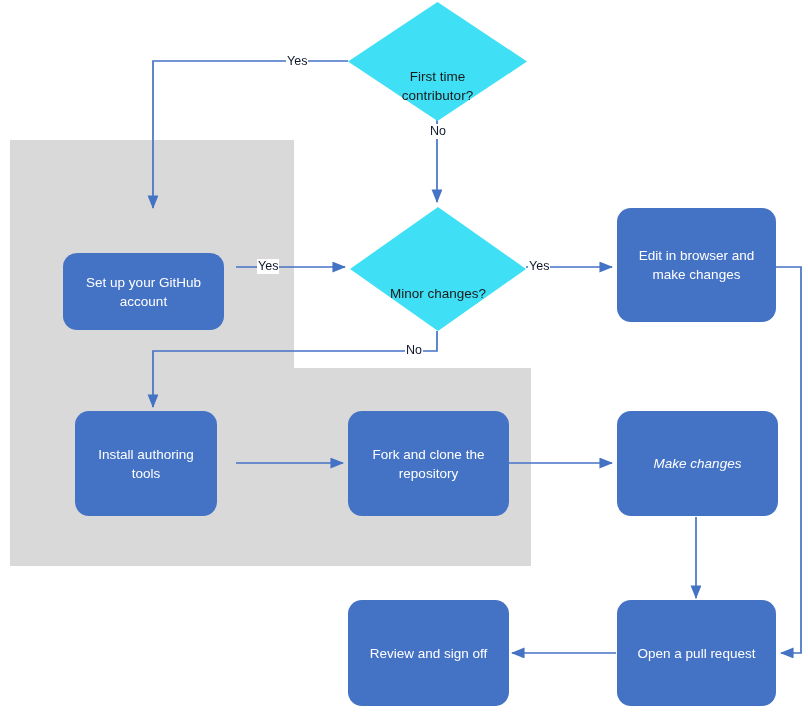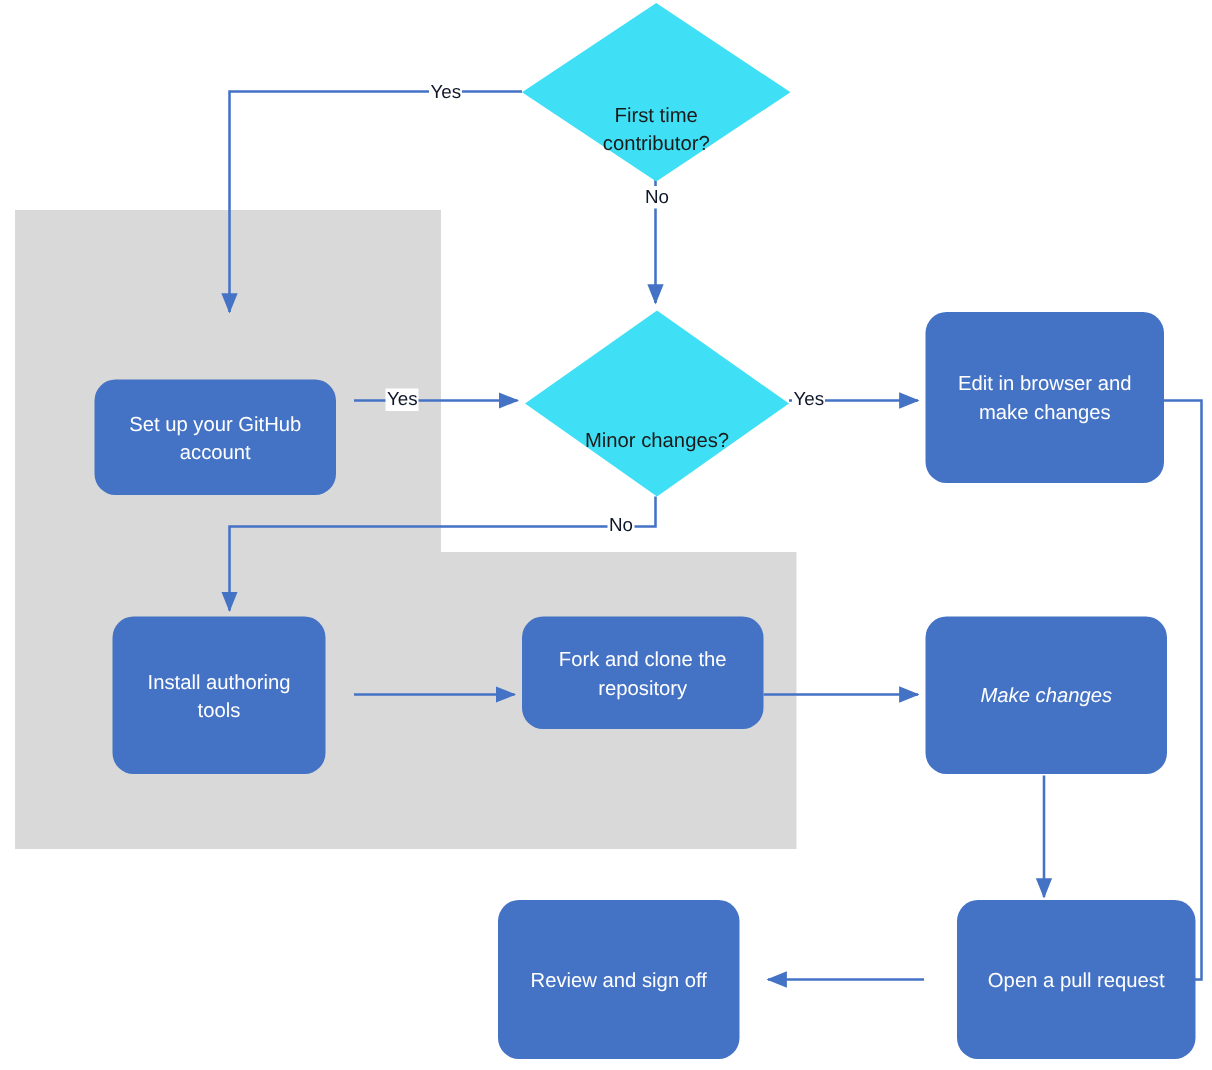--- a/index.html
+++ b/index.html
@@ -140,29 +140,29 @@
     <svg class="diamond-shape" viewBox="0 0 176 124" preserveAspectRatio="none">
       <polygon points="88,0 176,62 88,124 0,62" fill="#3fe0f5"></polygon>
     </svg>
     <span class="label">Minor changes?</span>
   </div>
 
   <div class="node process" style="left:75px; top:411px; width:142px; height:105px;">
     <span>Install authoring tools</span>
   </div>
 
-  <div class="node process" style="left:348px; top:411px; width:161px; height:75px;">
+  <div class="node process" style="left:348px; top:411px; width:161px; height:105px;">
     <span>Fork and clone the repository</span>
   </div>
 
   <div class="node process" style="left:617px; top:411px; width:161px; height:105px;font-style:italic;">
     <span>Make changes</span>
   </div>
 
-  <div class="node process" style="left:638px; top:600px; width:159px; height:106px;">
+  <div class="node process" style="left:617px; top:600px; width:159px; height:106px;">
     <span>Open a pull request</span>
   </div>
 
-  <div class="node process" style="left:332px; top:600px; width:161px; height:106px;">
+  <div class="node process" style="left:348px; top:600px; width:161px; height:106px;">
     <span>Review and sign off</span>
   </div>
 
 </div>
 
 </body></html>

